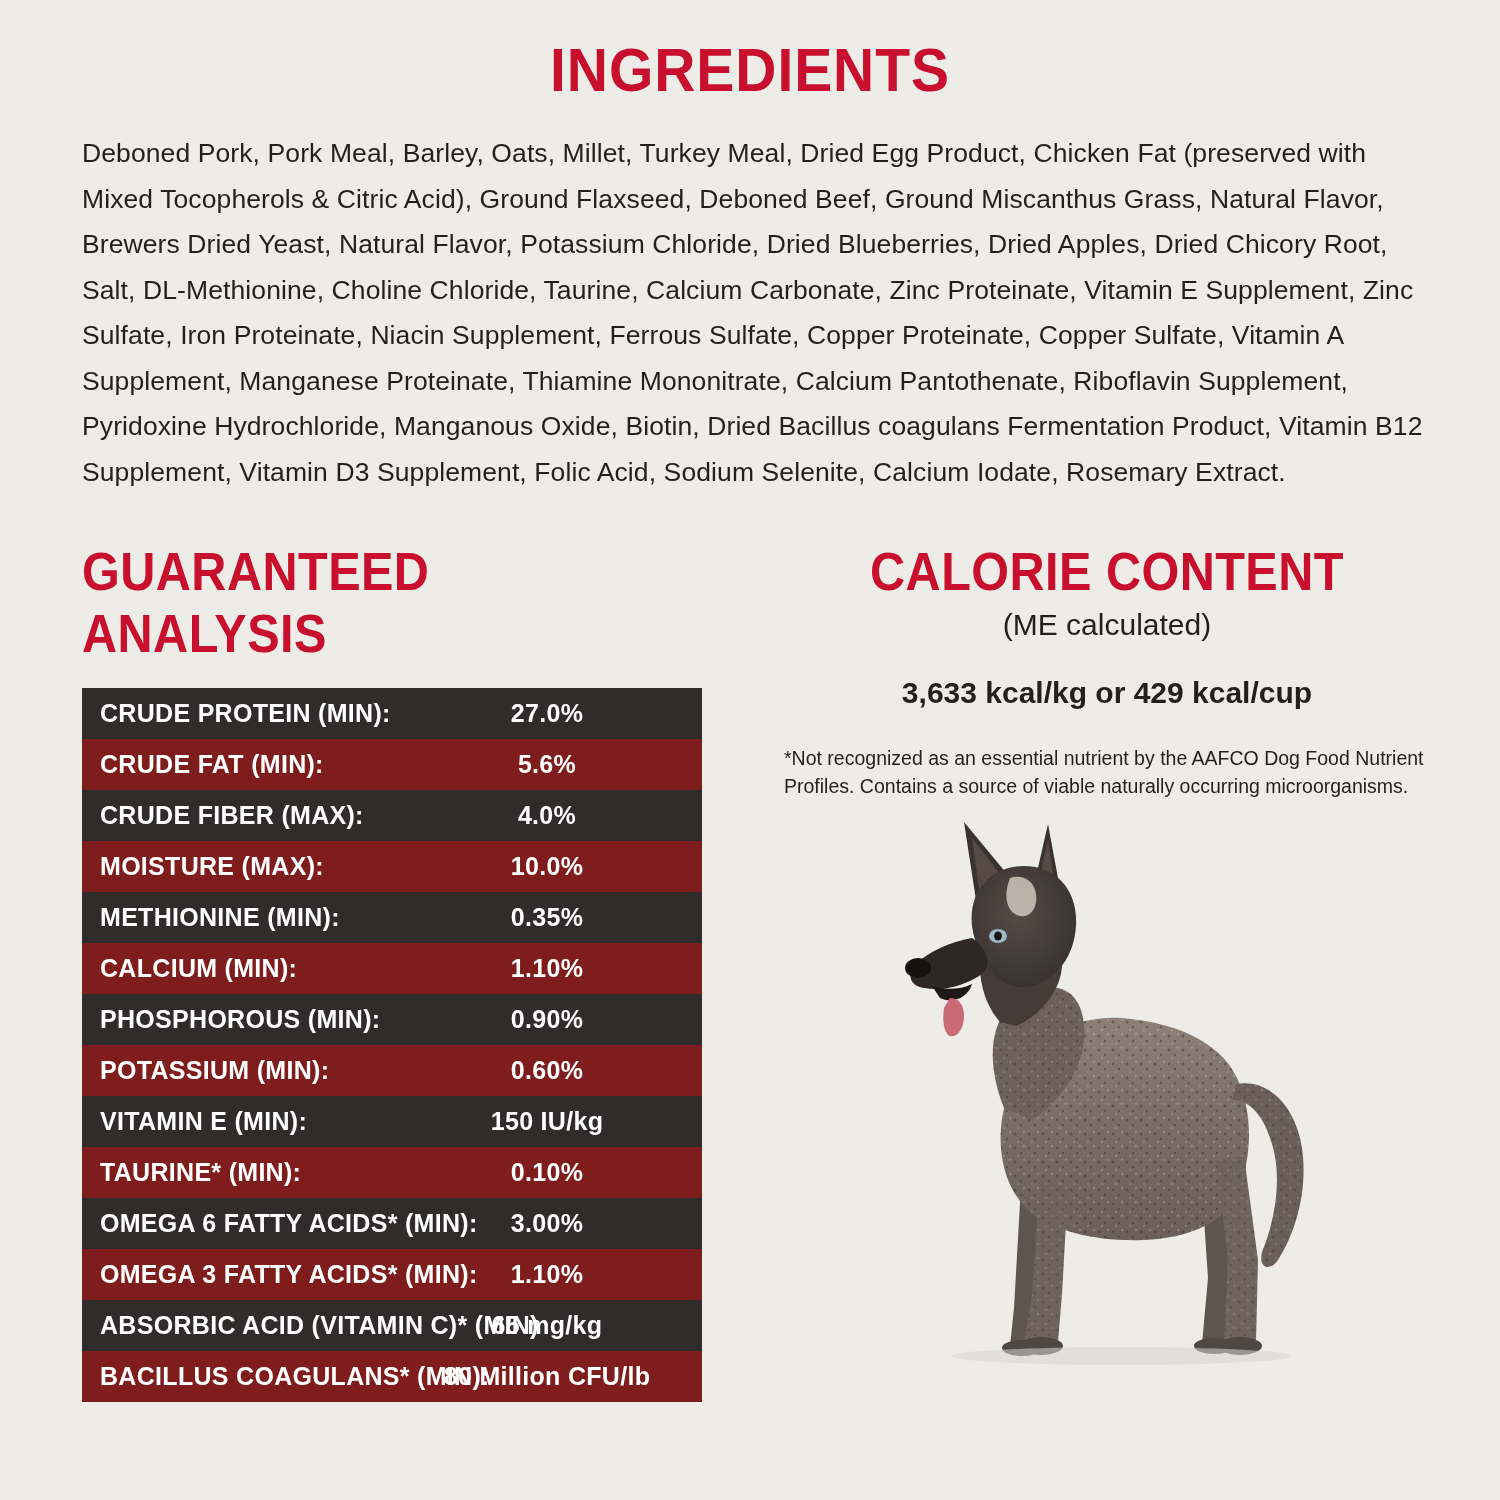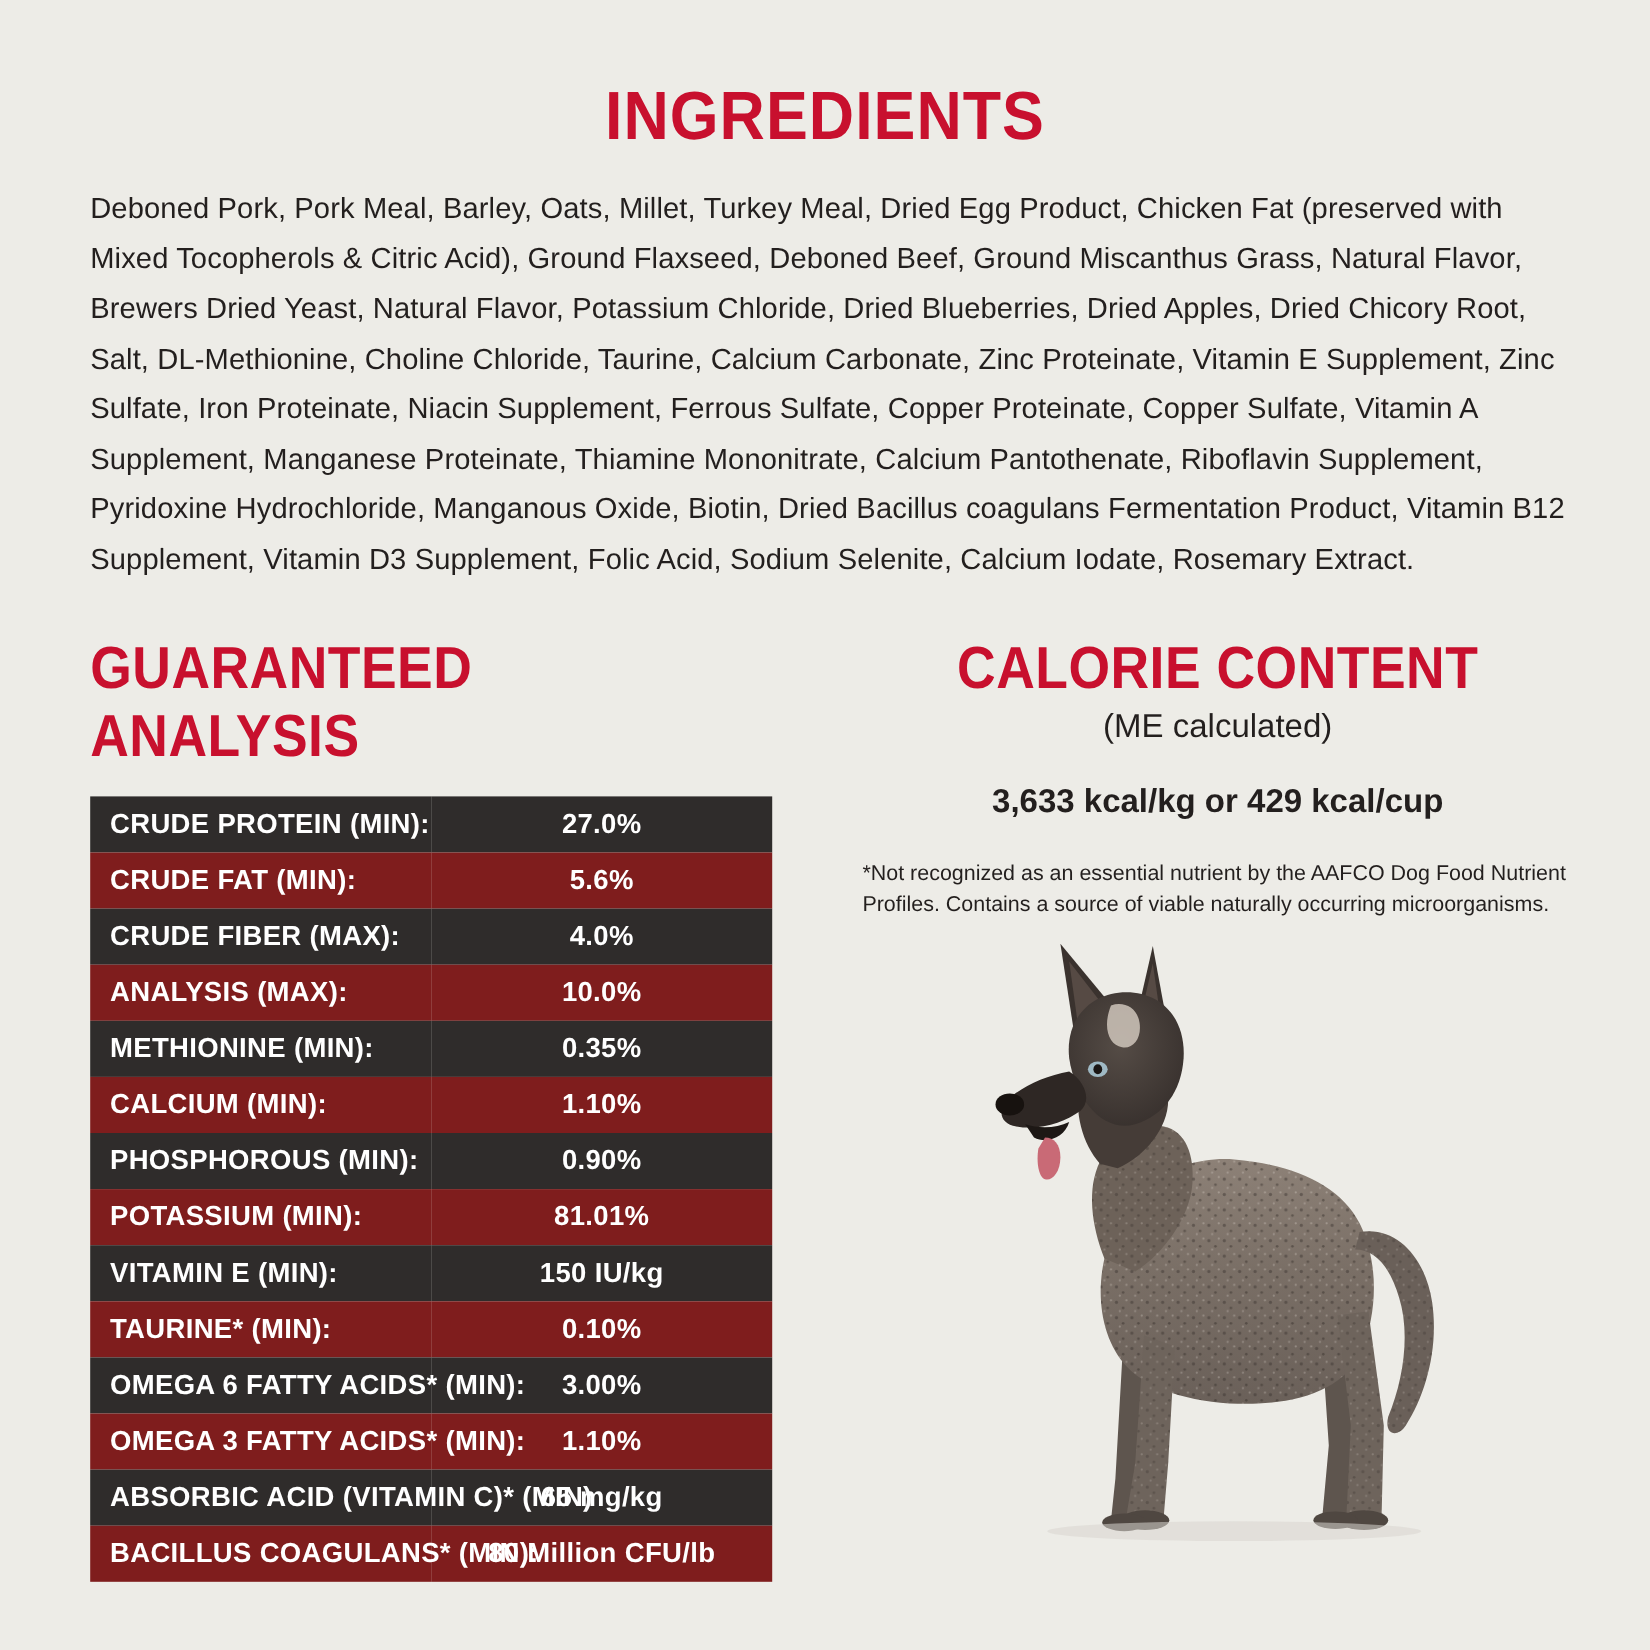--- a/index.html
+++ b/index.html
@@ -13,21 +13,20 @@
     font-family: "Liberation Sans", sans-serif;
     color: #231f1e;
     overflow: hidden;
   }
   .page {
     position: relative;
     width: 1500px;
     height: 1116px;
     box-sizing: border-box;
     padding: 0;
-    margin-top: 36px;
   }
 
   
   .ingredients-title {
     text-align: center;
     color: #c8102e;
     font-family: "Liberation Sans Narrow", "Liberation Sans", sans-serif;
     font-weight: bold;
     font-size: 62px;
     letter-spacing: 1px;
@@ -156,38 +155,38 @@
           </tr>
           <tr class="row-light">
             <td>CRUDE FAT (MIN):</td>
             <td class="val">5.6%</td>
           </tr>
           <tr class="row-dark">
             <td>CRUDE FIBER (MAX):</td>
             <td class="val">4.0%</td>
           </tr>
           <tr class="row-light">
-            <td>ANALYSIS (MAX):</td>
+            <td>MOISTURE (MAX):</td>
             <td class="val">10.0%</td>
           </tr>
           <tr class="row-dark">
             <td>METHIONINE (MIN):</td>
             <td class="val">0.35%</td>
           </tr>
           <tr class="row-light">
             <td>CALCIUM (MIN):</td>
             <td class="val">1.10%</td>
           </tr>
           <tr class="row-dark">
             <td>PHOSPHOROUS (MIN):</td>
             <td class="val">0.90%</td>
           </tr>
           <tr class="row-light">
             <td>POTASSIUM (MIN):</td>
-            <td class="val">81.01%</td>
+            <td class="val">0.60%</td>
           </tr>
           <tr class="row-dark">
             <td>VITAMIN E (MIN):</td>
             <td class="val">150 IU/kg</td>
           </tr>
           <tr class="row-light">
             <td>TAURINE* (MIN):</td>
             <td class="val">0.10%</td>
           </tr>
           <tr class="row-dark">

